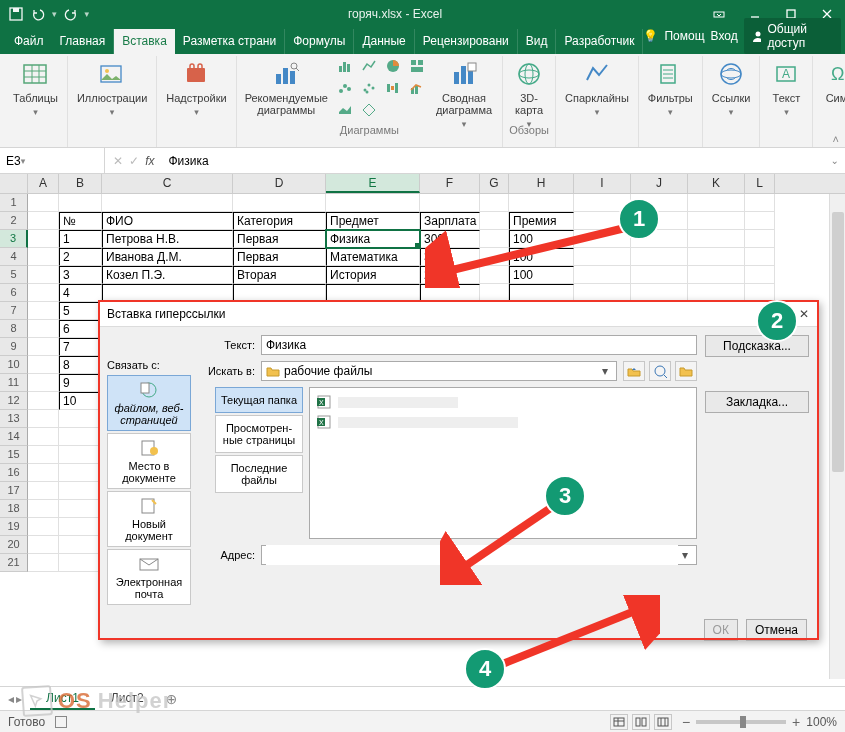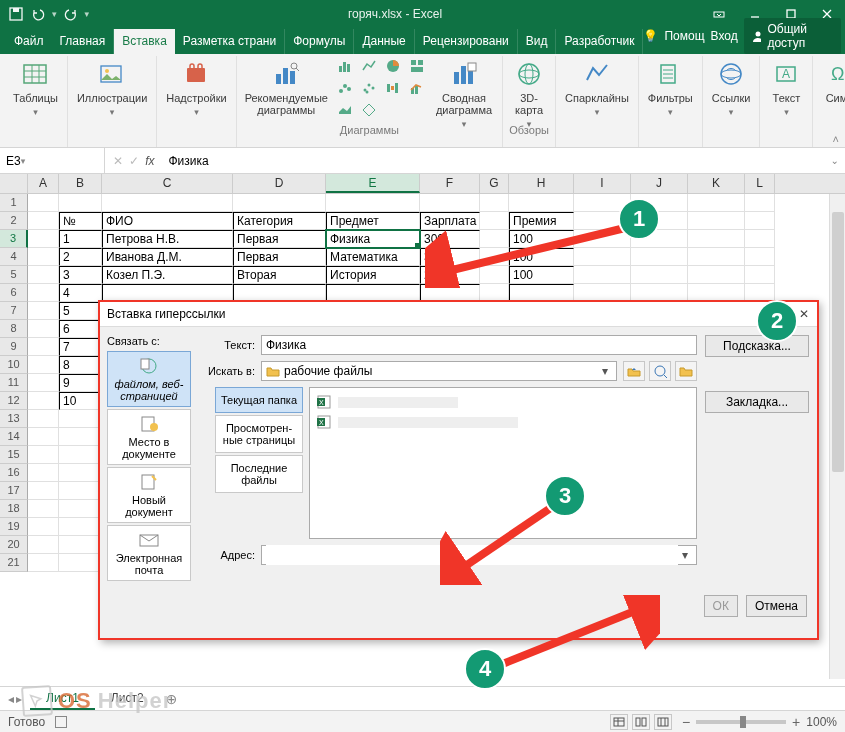--- a/index.html
+++ b/index.html
@@ -59,21 +59,21 @@
 
   
   .tbl { border:1px solid #000; }
   .activecell { outline:2px solid #0f7244; outline-offset:-1px; position:relative;}
   .activecell::after { content:""; position:absolute; right:-3px; bottom:-3px; width:6px; height:6px; background:#0f7244; border:1px solid #fff;}
 
   
   .dialog { position:absolute; left:98px; top:300px; width:720px; height:340px; background:#f0f0f0; border:1px solid #9a9a9a; box-shadow:3px 3px 8px rgba(0,0,0,.3); font-size:12px; }
   .dialog .dtitle { height:26px; background:#fff; border-bottom:1px solid #dcdcdc; display:flex; align-items:center; padding:0 8px; justify-content:space-between;}
   .dialog .dbody { display:flex; padding:8px; gap:8px; }
-  .linkcol { width:84px; display:flex; flex-direction:column; }
+  .linkcol { width:84px; display:flex; flex-direction:column;margin-top:24px; }
   .linkcol .lclabel { font-size:11px; text-align:left; padding-bottom:4px;}
   .linkbtn { border:1px solid #c9c9c9; background:#fff; display:flex; flex-direction:column; align-items:center; padding:4px 2px; margin-bottom:2px; text-align:center; line-height:12px; gap:2px; font-size:11px;}
   .linkbtn.sel { background:#cfe3f7; border-color:#7aa7d6;font-style:italic;}
   .linkbtn .licon { width:24px; height:20px; }
   .midcol { flex:1; display:flex; flex-direction:column; gap:6px;}
   .fieldrow { display:flex; align-items:center; gap:6px; }
   .fieldrow label { width:56px; text-align:right; font-size:11px;}
   .fieldrow input, .fieldrow .combo { flex:1; height:20px; border:1px solid #aaa; background:#fff; font-size:12px; padding:0 4px;}
   .browserow { display:flex; gap:6px; }
   .navcol { width:104px; display:flex; flex-direction:column;padding-left:16px; }

